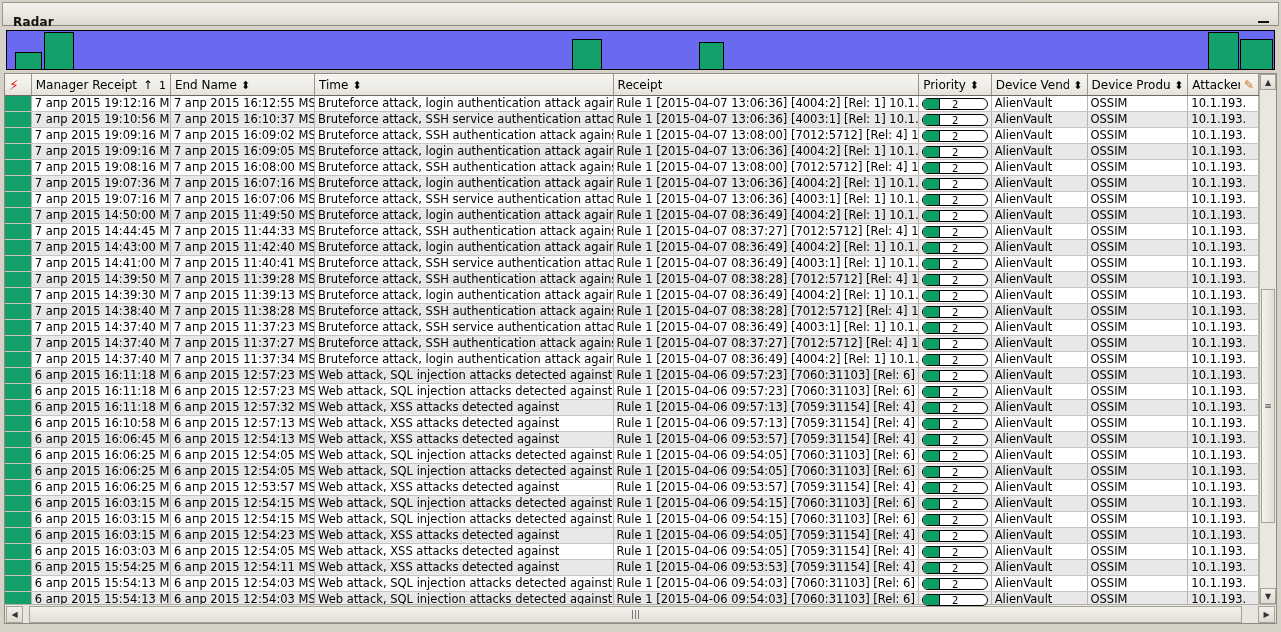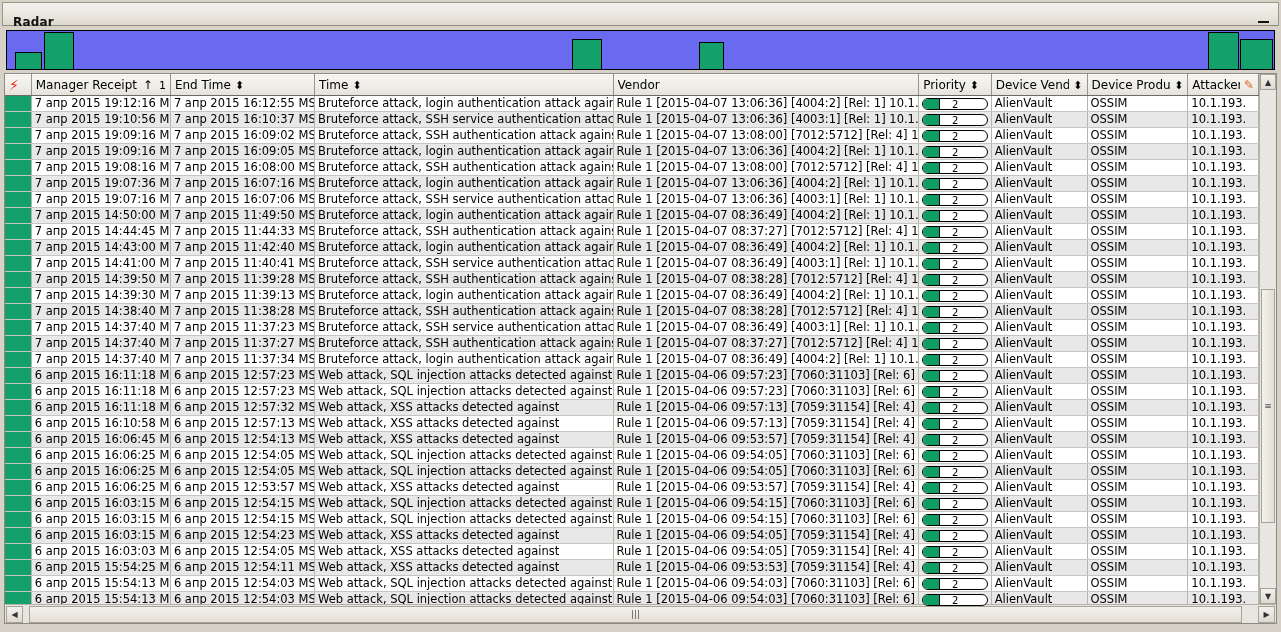--- a/index.html
+++ b/index.html
@@ -244,33 +244,33 @@
                 <th class="selcol"><span class="bolt">⚡</span></th>
                 <th>
                   <div class="hdr">
                     <span class="lbl">Manager Receipt Time</span>
                     <span class="sortasc">↑</span>
                     <span class="sortnum">1</span>
                   </div>
                 </th>
                 <th>
                   <div class="hdr">
-                    <span class="lbl">End Time</span>
+                    <span class="lbl">End Name</span>
                     <span class="sortglyph" style="font-size: 11px;">⬍</span>
                   </div>
                 </th>
                 <th>
                   <div class="hdr">
                     <span class="lbl">Time</span>
                     <span class="sortglyph" style="font-size: 11px;">⬍</span>
                   </div>
                 </th>
                 <th>
                   <div class="hdr">
-                    <span class="lbl">Vendor</span>
+                    <span class="lbl">Receipt</span>
                   </div>
                 </th>
                 <th>
                   <div class="hdr">
                     <span class="lbl">Priority</span>
                     <span class="sortglyph" style="font-size: 11px;">⬍</span>
                   </div>
                 </th>
                 <th>
                   <div class="hdr">

